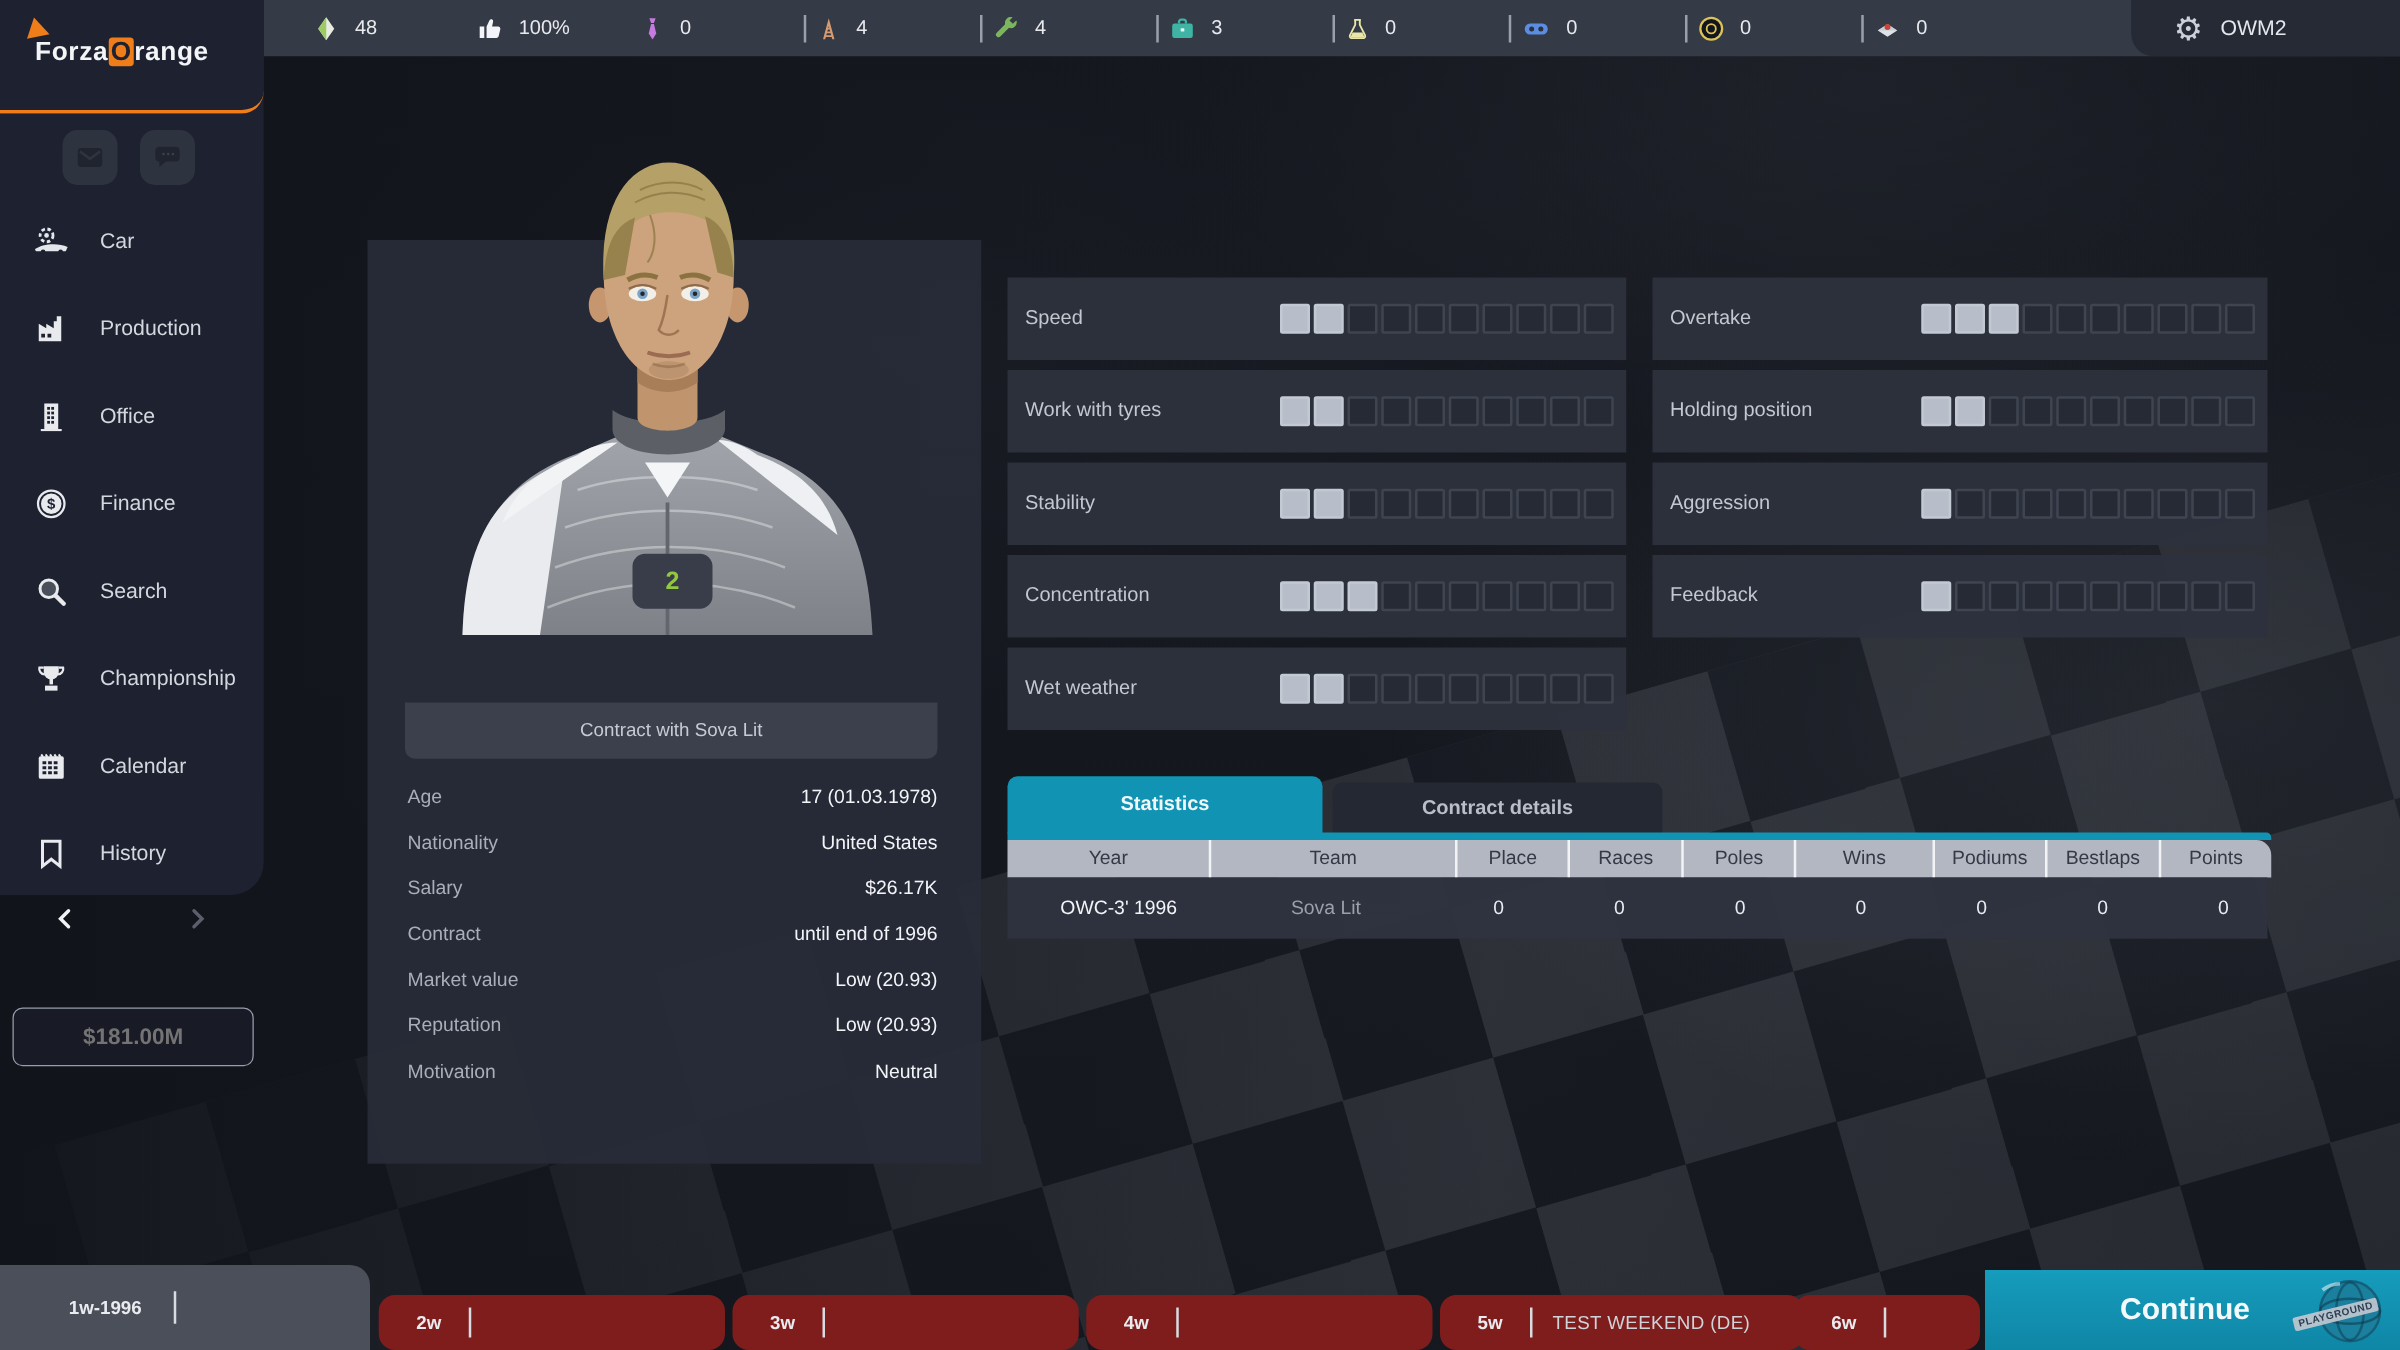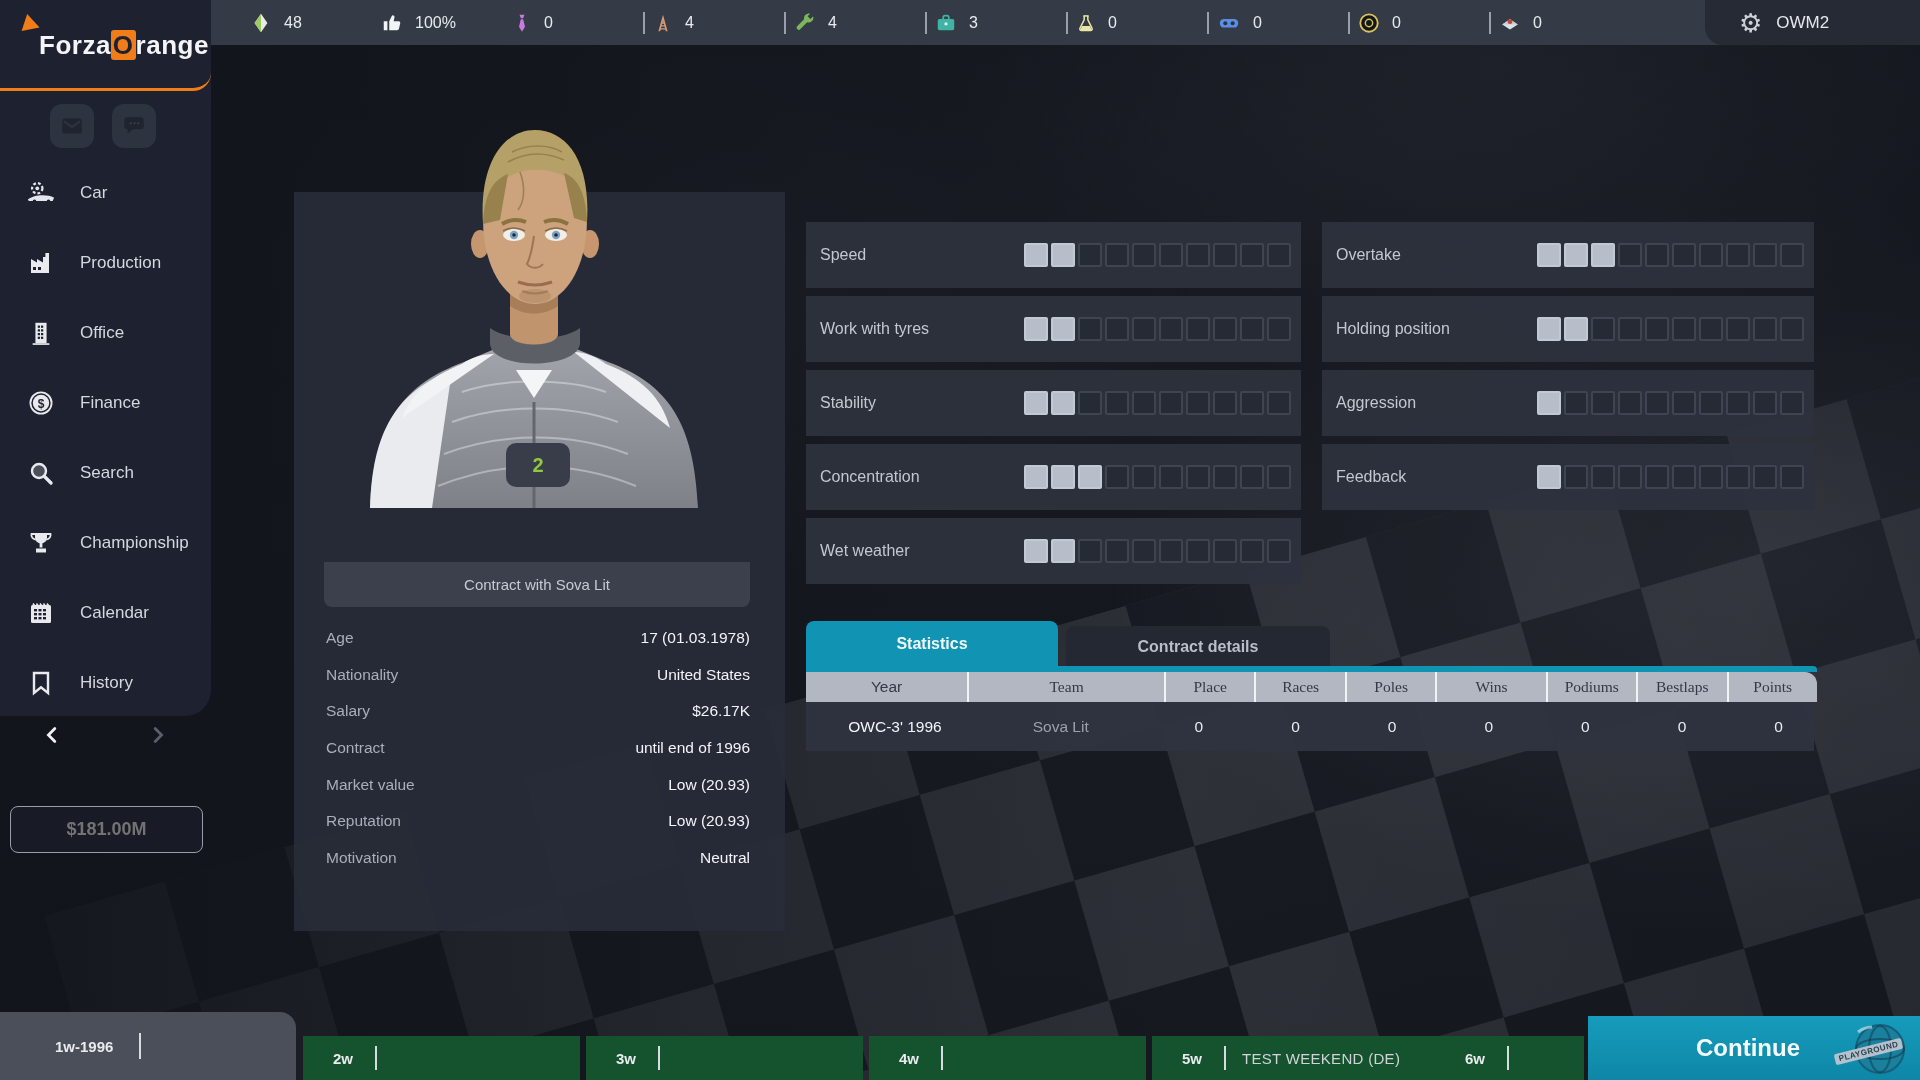--- a/index.html
+++ b/index.html
@@ -27,21 +27,21 @@
   .res-pipe{width:2px;height:22px;background:#9aa0ab;margin:0 8px 0 0;flex:none;}
   .icon{display:inline-flex;align-items:center;justify-content:center;}
   .icon svg{display:block;}
   #gear-glyph{font-size:26px;color:#ccd0d8;line-height:1;}
   #profile-name{font-size:17px;color:#e4e7ec;}
   
   #sidebar{position:absolute;left:0;top:0;width:211px;height:716px;background:#1d2130;
     border-radius:0 0 26px 0;z-index:6;}
   #logo-box{position:absolute;left:0;top:0;width:211px;height:88px;background:#1d2130;
     border-bottom:3px solid #ef7d1a;border-radius:0 0 18px 0;}
-  #logo{position:absolute;left:39px;top:30px;font-weight:bold;font-size:26px;letter-spacing:.5px;text-align:center;}
+  #logo{position:absolute;left:28px;top:30px;font-weight:bold;font-size:21px;letter-spacing:.5px;text-align:center;}
   #logo .lg-white{color:#f4f5f7;} 
   #logo .lg-orange{color:#ef7d1a;background:#ef7d1a;border-radius:3px;padding:0 2px;color:#1d2130;font-weight:bold;}
   #logo-arrow{position:absolute;left:24px;top:16px;width:0;height:0;
     border-left:16px solid #ef7d1a;border-top:9px solid transparent;border-bottom:9px solid transparent;
     transform:rotate(18deg);}
   .msg-btn{position:absolute;top:104px;width:44px;height:44px;background:#2e3340;border-radius:12px;
     display:flex;align-items:center;justify-content:center;cursor:pointer;}
   #mail-btn{left:50px;} #chat-btn{left:112px;}
   #side-nav{position:absolute;left:0;top:158px;width:211px;}
   .side-item{height:70px;display:flex;align-items:center;gap:22px;padding-left:24px;cursor:pointer;}
@@ -90,33 +90,33 @@
     font-size:16px;font-weight:bold;color:#f0f7fa;z-index:4;cursor:pointer;}
   #tab-contract{position:absolute;left:1066px;top:626px;width:264px;height:41px;background:#242832;
     border-radius:8px 8px 0 0;display:flex;align-items:center;justify-content:center;
     font-size:16px;font-weight:bold;color:#b9bec8;z-index:3;cursor:pointer;}
   #table-accent{position:absolute;left:806px;top:666px;width:1011px;height:6px;background:#1193b3;
     border-radius:0 4px 0 0;z-index:3;}
   #table-head{position:absolute;left:806px;top:672px;width:1011px;height:30px;background:#b2b7c1;
     border-radius:0 0 0 0;border-top-right-radius:12px;display:flex;z-index:3;}
   .th{display:flex;align-items:center;justify-content:center;font-size:15.5px;color:#353947;
     box-sizing:border-box;}
-  .th + .th{border-left:2px solid #f2f3f5;font-family:Liberation Serif, serif;}
+  .th + .th{border-left:2px solid #f2f3f5;}
   #table-row{position:absolute;left:806px;top:702px;width:1008px;height:49px;background:rgba(47,51,63,.96);
     display:flex;z-index:3;cursor:default;}
   .td{display:flex;align-items:center;justify-content:center;font-size:15.5px;box-sizing:border-box;margin-left:26px;}
   .td.year{color:#f2f4f8;} .td.team{color:#9ba0aa;} .td.num{color:#e8ebf0;}
   
   #week-current{position:absolute;left:0;top:1012px;width:296px;height:68px;background:#4a4f5a;
     border-radius:0 16px 0 0;z-index:5;display:flex;align-items:center;}
   #week-current .wk-label{margin-left:55px;}
   .wk-label{font-size:15px;font-weight:bold;color:#e9ebef;}
   .wk-pipe{width:2px;height:26px;background:#d8dbe0;margin-left:26px;flex:none;}
-  .week-seg{position:absolute;top:1036px;height:44px;background:#14532d;z-index:5;
-    display:flex;align-items:center;}
+  .week-seg{position:absolute;top:1036px;height:44px;background:#7f1d1d;z-index:5;
+    display:flex;align-items:center;border-radius:13px;}
   .week-seg .wk-label{margin-left:30px;}
   .week-seg .wk-pipe{height:24px;margin-left:22px;}
   .wk-event{font-size:15px;color:#d0d3d8;margin-left:16px;letter-spacing:.3px;white-space:nowrap;}
   #continue-btn{position:absolute;left:1588px;top:1016px;width:332px;height:64px;z-index:6;
     background:linear-gradient(180deg,#169cbc,#0f86a6);display:flex;align-items:center;cursor:pointer;}
   #continue-label{flex:none;margin-left:108px;font-size:24px;font-weight:bold;color:#f4fafc;}
   #playground-mark{position:absolute;right:6px;top:4px;width:72px;height:58px;}
   #playground-text{position:absolute;right:11px;top:26px;transform:rotate(-14deg);
     font-size:8px;font-weight:bold;color:#2c3e4e;background:rgba(196,201,209,.9);
     padding:1px 4px;border-radius:2px;letter-spacing:.5px;}

